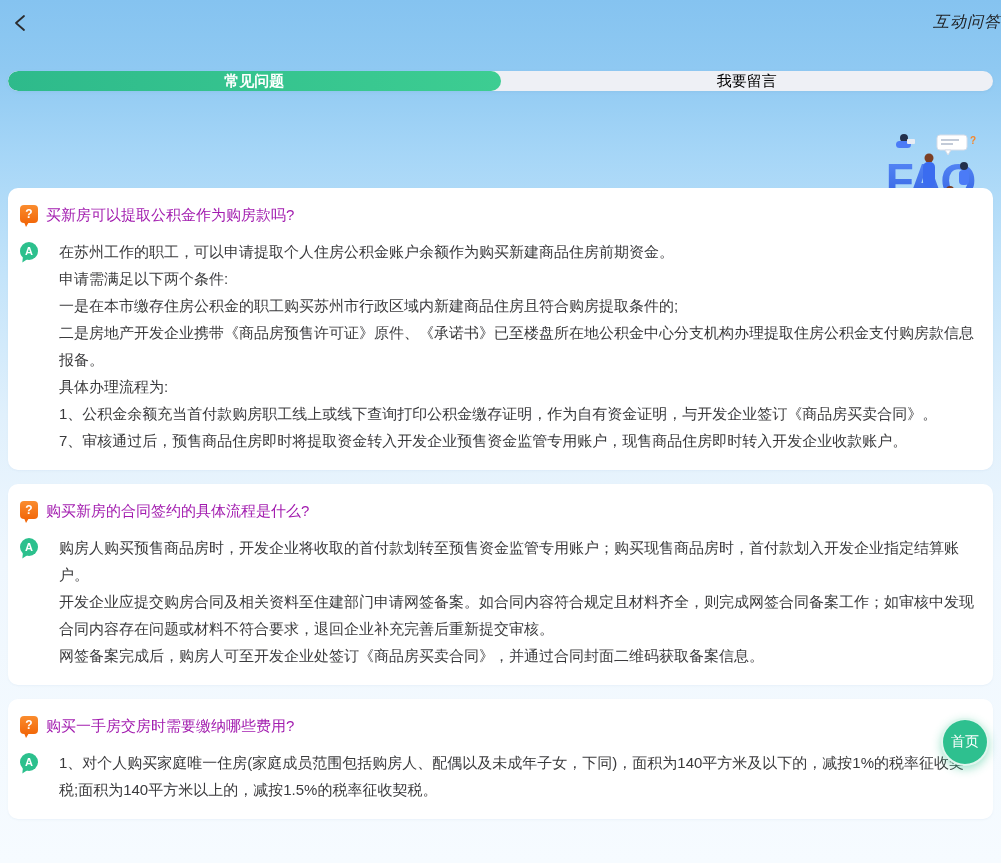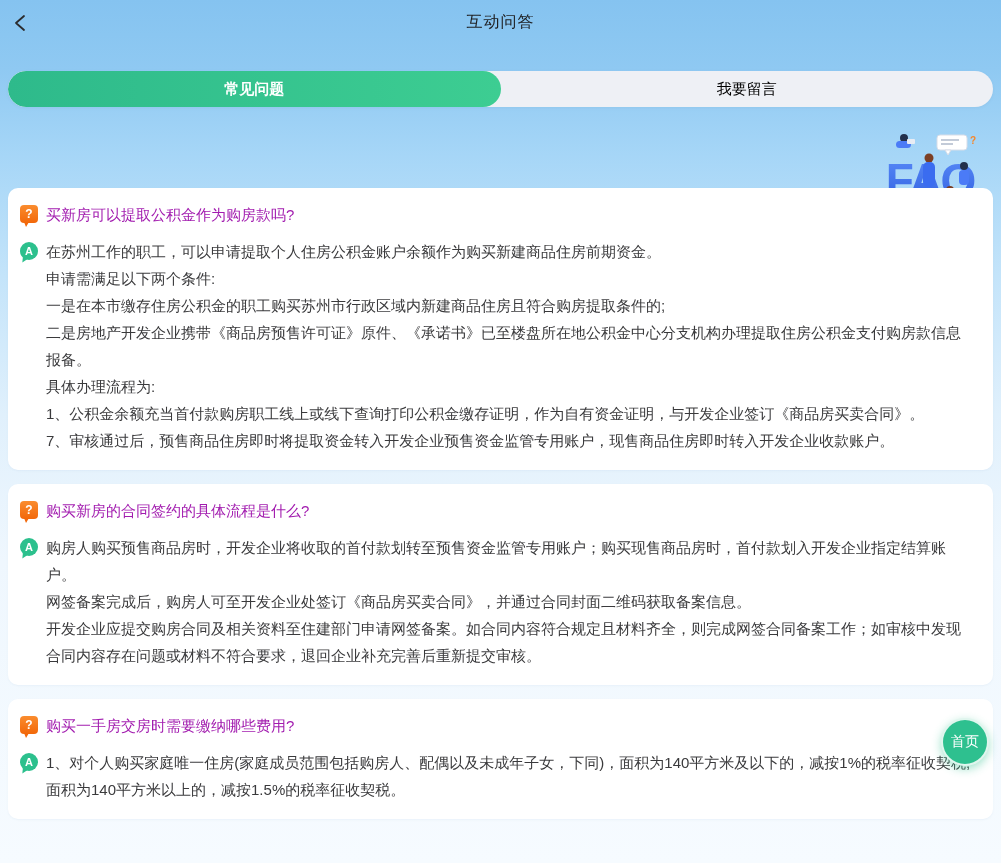--- a/index.html
+++ b/index.html
@@ -6,27 +6,27 @@
   html,body { width:1001px; height:863px; }
   body { font-family:"Liberation Sans","DejaVu Sans",sans-serif; }
 
   .page {
     position:relative; width:1001px; height:863px; overflow:hidden;
     background:linear-gradient(180deg,#85c3f0 0%,#8fc9f2 8%,#a6d6f7 18%,
                #c4e4fa 32%,#e0f0fc 48%,#eff7fe 65%,#f6fbff 100%);
   }
 
   
-  .header { position:relative; height:45px; display:flex; align-items:center; justify-content:center; }
+  .header { position:relative; height:45px; display:flex; align-items:center; justify-content:flex-end;font-style:italic; }
   .back-btn { position:absolute; left:6px; top:9px; width:28px; height:28px;
     display:flex; align-items:center; justify-content:center; cursor:pointer; background:none; border:none; }
   .page-title { font-size:16px; font-weight:500; color:#1d1d1f; letter-spacing:1px; }
 
   
-  .tabbar { position:absolute; left:8px; right:8px; top:71px; height:36px;
+  .tabbar { position:absolute; left:8px; right:8px; top:71px; height:20px;
     background:#eef0f5; border-radius:19px; display:flex; overflow:hidden;
     box-shadow:0 1px 3px rgba(90,130,170,.10); }
   .tab { flex:1; display:flex; align-items:center; justify-content:center;
     font-size:15px; color:#000000; cursor:pointer; border-radius:19px; }
   .tab.active { background:linear-gradient(90deg,#2eba8b 0%,#3dcd92 100%);
     color:#ffffff; font-weight:700; }
 
   
   .faq-illo { position:absolute; right:18px; top:130px; width:106px; height:90px; }
 
@@ -43,21 +43,21 @@
     border-left:2px solid transparent; border-right:3px solid transparent; border-top:5px solid #f2680a; }
   .qtext { font-size:15px; color:#a21caf; line-height:22px; padding-top:1px; }
 
   .arow { display:flex; align-items:flex-start; gap:8px; }
   .icon-a { position:relative; flex:0 0 18px; width:18px; height:18px; margin-top:4px;
     background:#2cc08d; border-radius:50%; color:#fff; font-size:11px; font-weight:700;
     display:flex; align-items:center; justify-content:center; }
   .icon-a::after { content:""; position:absolute; bottom:-3px; left:2px;
     border-left:1px solid transparent; border-right:4px solid transparent; border-top:5px solid #2cc08d;
     transform:rotate(18deg); }
-  .atext { flex:1; font-size:15px; color:#3a3a3c; line-height:27px; }
+  .atext { flex:1; font-size:15px; color:#3a3a3c; line-height:27px;margin-left:13px; }
   .atext .line { min-height:27px; }
 
   
   .home-fab { position:absolute; right:12px; top:718px; width:48px; height:48px;
     border-radius:50%; background:#2ec08f; border:2px solid rgba(255,255,255,.85);
     color:#ffffff; font-size:14px; font-weight:500; cursor:pointer;
     display:flex; align-items:center; justify-content:center;
     box-shadow:0 3px 10px rgba(46,192,143,.45); font-family:inherit; }
 </style>
 </head>
@@ -142,22 +142,22 @@
 
   <section class="card">
     <div class="qrow">
       <span class="icon-q">?</span>
       <div class="qtext">购买新房的合同签约的具体流程是什么?</div>
     </div>
     <div class="arow">
       <span class="icon-a">A</span>
       <div class="atext">
             <div class="line">购房人购买预售商品房时，开发企业将收取的首付款划转至预售资金监管专用账户；购买现售商品房时，首付款划入开发企业指定结算账户。</div>
+            <div class="line">开发企业应提交购房合同及相关资料至住建部门申请网签备案。如合同内容符合规定且材料齐全，则完成网签合同备案工作；如审核中发现合同内容存在问题或材料不符合要求，退回企业补充完善后重新提交审核。</div>
             <div class="line">网签备案完成后，购房人可至开发企业处签订《商品房买卖合同》，并通过合同封面二维码获取备案信息。</div>
-            <div class="line">开发企业应提交购房合同及相关资料至住建部门申请网签备案。如合同内容符合规定且材料齐全，则完成网签合同备案工作；如审核中发现合同内容存在问题或材料不符合要求，退回企业补充完善后重新提交审核。</div>
           </div>
     </div>
   </section>
 
   <section class="card">
     <div class="qrow">
       <span class="icon-q">?</span>
       <div class="qtext">购买一手房交房时需要缴纳哪些费用?</div>
     </div>
     <div class="arow">

